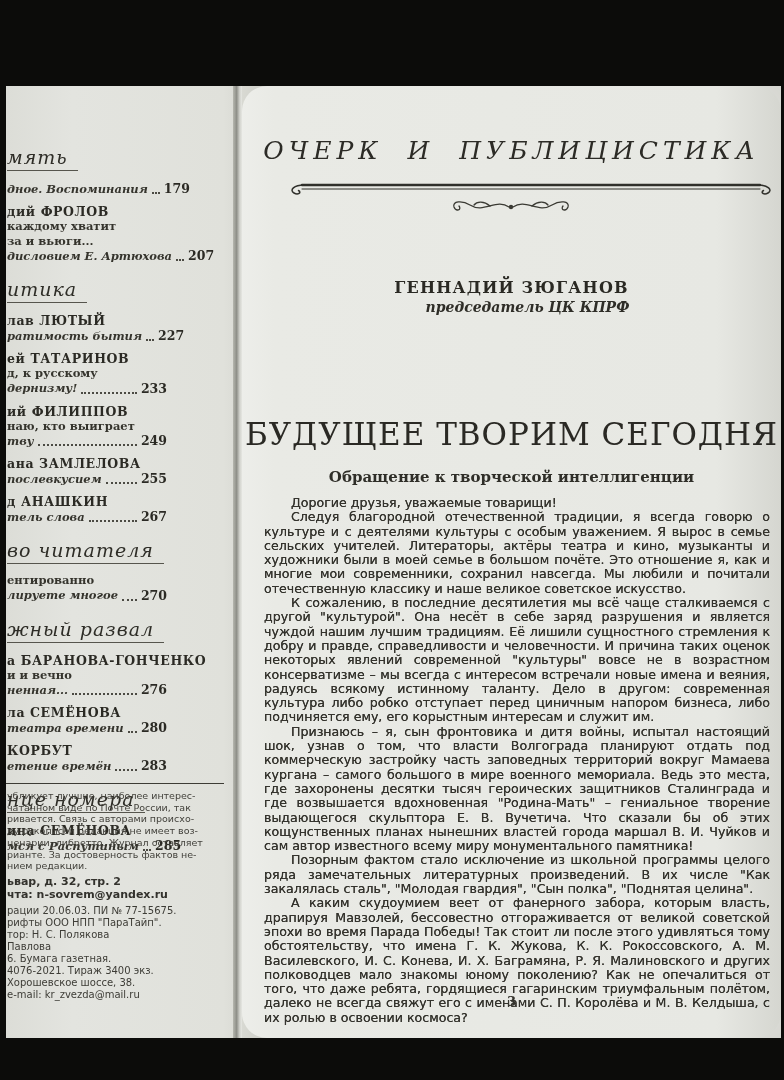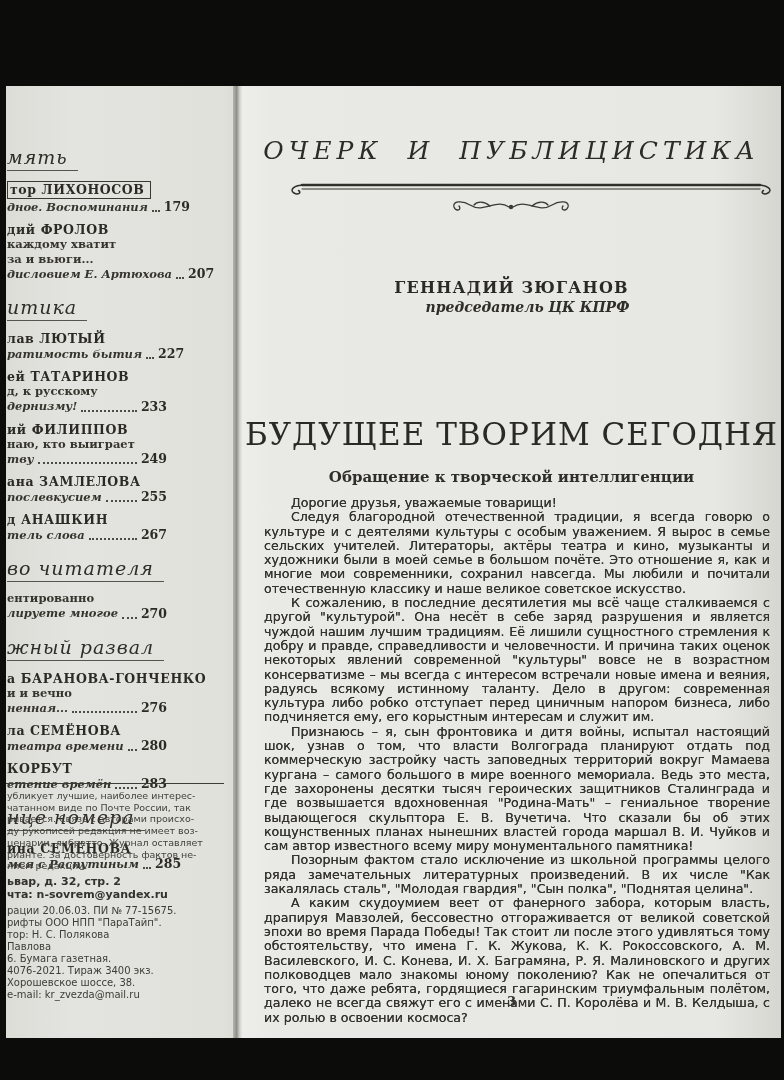--- a/index.html
+++ b/index.html
@@ -6,21 +6,21 @@
   .scene{position:relative;width:784px;height:1080px;background:#0c0c0a;overflow:hidden;
          font-family:"DejaVu Serif", serif;-webkit-font-smoothing:antialiased;}
   .paper{position:absolute;left:6px;top:86px;width:775px;height:952px;background:#e5e6e1;
          box-shadow:inset 0 0 45px rgba(60,60,50,.12);}
   
   .left-zone{position:absolute;left:0;top:0;width:265px;height:100%;overflow:hidden;
          background:linear-gradient(90deg,#dcddd7,#e3e4df 25%,#e0e1db 82%,#cccdc6);}
   .crease{position:absolute;left:227px;top:0;width:9px;height:100%;
          background:linear-gradient(90deg,#b6b7af,#8e8f88 40%,#d2d3cd 75%,#e6e7e2);}
   .right-zone{position:absolute;left:236px;top:0;width:539px;height:100%;
-         background:linear-gradient(90deg,#edeeea,#e9eae5 6%,#e7e8e3 88%,#d5d6d0);}
+         background:linear-gradient(90deg,#edeeea,#e9eae5 6%,#e7e8e3 88%,#d5d6d0);border-radius:25px;}
 
   
   .toc{position:absolute;left:1px;top:60px;width:214px;color:#2c2b25;}
   .toc-section{margin-top:15px;}
   .toc-section:first-child{margin-top:0;}
   .toc-header{font-style:italic;font-size:19px;letter-spacing:1px;color:#2e2d27;
          display:inline-block;border-bottom:1.4px solid #56554d;padding:0 10px 2px 0;margin-bottom:2px;}
   .toc-entry{margin-top:8px;}
   .toc-author{font-size:12.5px;font-weight:bold;letter-spacing:.6px;color:#2b2a24;line-height:15px;}
   .boxed{display:inline-block;border:1.6px solid #3a392f;padding:0 5px 1px 2px;}
@@ -64,21 +64,20 @@
 
 <div class="scene">
   <div class="paper">
 
     <div class="left-zone">
       <div class="toc">
 
         <div class="toc-section">
           <div><span class="toc-header">мять</span></div>
           <div class="toc-entry">
-            <div class="toc-author"><span class="boxed">тор ЛИХОНОСОВ</span></div>
             <div class="toc-row">
               <span class="toc-line it">дное. Воспоминания</span>
               <span class="leader"></span>
               <span class="toc-page">179</span>
             </div>
           </div>
           <div class="toc-entry">
             <div class="toc-author">дий ФРОЛОВ</div>
             <div class="toc-line">каждому хватит</div>
             <div class="toc-line">за и вьюги...</div>

